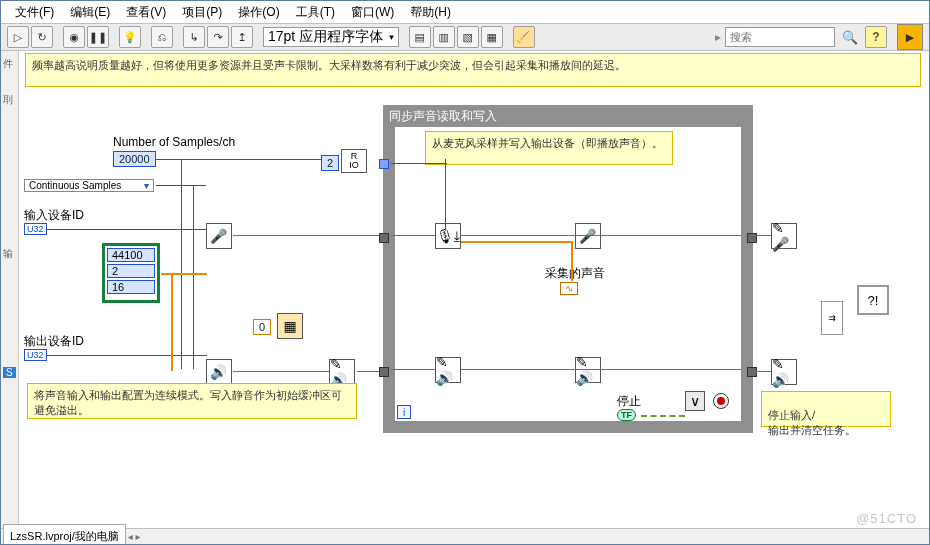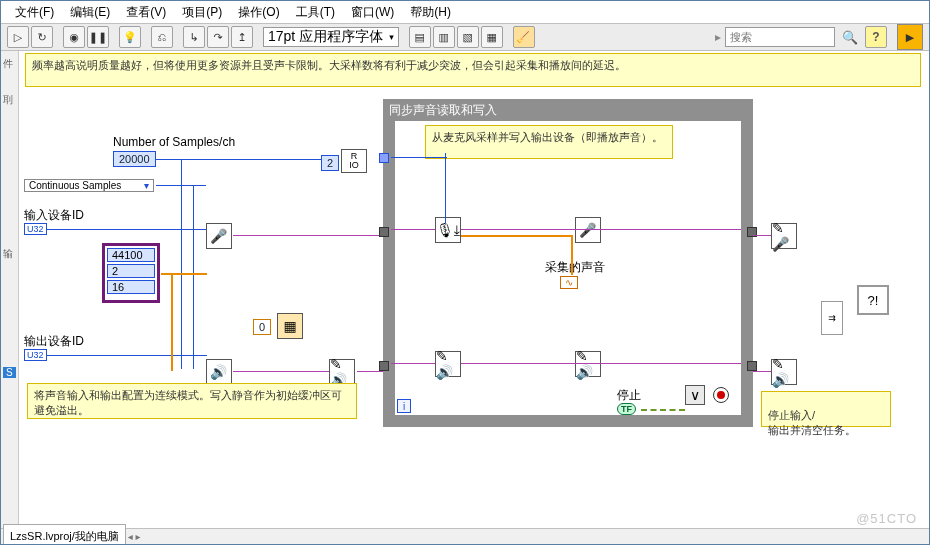--- a/index.html
+++ b/index.html
@@ -36,21 +36,21 @@
   .wire-org-v{position:absolute;width:2px;background:#e98a00;}
   .wire-grn-h{position:absolute;height:2px;border-top:2px dashed #6b9a27;}
   .wire-prp-h{position:absolute;height:1px;background:#b040b0;}
   .tunnel{position:absolute;width:10px;height:10px;background:#6a6a6a;border:1px solid #333;}
   .tunnel.blue{background:#8aa0ff;border-color:#2050d8;}
   .node{position:absolute;width:26px;height:26px;border:1px solid #555;background:#fff;display:flex;align-items:center;justify-content:center;font-size:14px;}
   .node .glyph{font-size:14px;}
   .node.sound{background:#fff;}
   .constbox{position:absolute;border:1px solid #2050d8;background:#d6e4ff;font-size:11px;padding:1px 5px;color:#123;}
   .constbox.org{border-color:#cc7a00;background:#fff;}
-  .cluster{position:absolute;border:3px solid #701a75;background:#fff;}
+  .cluster{position:absolute;border:3px solid #15803d;background:#fff;}
   .cluster .cell{border:1px solid #2050d8;margin:2px;padding:0 4px;font-size:11px;background:#d6e4ff;}
   .ringbox{position:absolute;border:1px solid #888;background:#fff;padding:0 4px;font-size:10px;}
   .u32{position:absolute;border:1px solid #2050d8;font-size:9px;color:#124bd2;padding:0 2px;background:#fff;}
   .label{position:absolute;font-size:12px;color:#000;white-space:nowrap;}
   .stopbtn{position:absolute;width:16px;height:16px;border:1px solid #333;background:#fff;border-radius:8px;}
   .stopbtn::after{content:"";position:absolute;left:3px;top:3px;width:8px;height:8px;background:#d00000;border-radius:4px;}
   .tf{position:absolute;border:1px solid #0a7a42;background:#c8f7d8;font-size:9px;font-weight:bold;color:#0a6b38;padding:0 3px;}
   .iterm{position:absolute;width:14px;height:14px;border:1px solid #2050d8;color:#2050d8;font-size:10px;display:flex;align-items:center;justify-content:center;background:#f0f4ff;}
   .wave{position:absolute;border:1px solid #c96a00;background:#fff;padding:0 4px;font-size:10px;color:#c96a00;}
   .errbox{position:absolute;width:32px;height:30px;border:2px double #999;background:#fff;display:flex;align-items:center;justify-content:center;font-size:13px;}
@@ -171,21 +171,21 @@
       </div>
 
     <div class="wire-prp-h" style="left:232px;top:184px;width:150px;"></div>
     <div class="wire-prp-h" style="left:232px;top:320px;width:96px;"></div>
     <div class="wire-prp-h" style="left:356px;top:320px;width:26px;"></div>
 
     <div class="yellowbox" style="left:26px;top:332px;width:330px;height:36px;">
       <span>将声音输入和输出配置为连续模式。写入静音作为初始缓冲区可避免溢出。</span>
     </div>
 
-    <div class="greyframe" style="left:382px;top:48px;width:370px;height:328px;">
+    <div class="greyframe" style="left:382px;top:54px;width:370px;height:328px;">
       <div class="framelabel">同步声音读取和写入</div>
 
       <div class="yellowbox" style="position:absolute;left:30px;top:14px;width:248px;height:34px;font-family:Liberation Mono, monospace;">
         <span>从麦克风采样并写入输出设备（即播放声音）。</span>
       </div>
 
       <div class="tunnel blue" style="left:-16px;top:42px;"></div>
       <div class="tunnel" style="left:-16px;top:116px;"></div>
       <div class="tunnel" style="left:-16px;top:250px;"></div>
 

